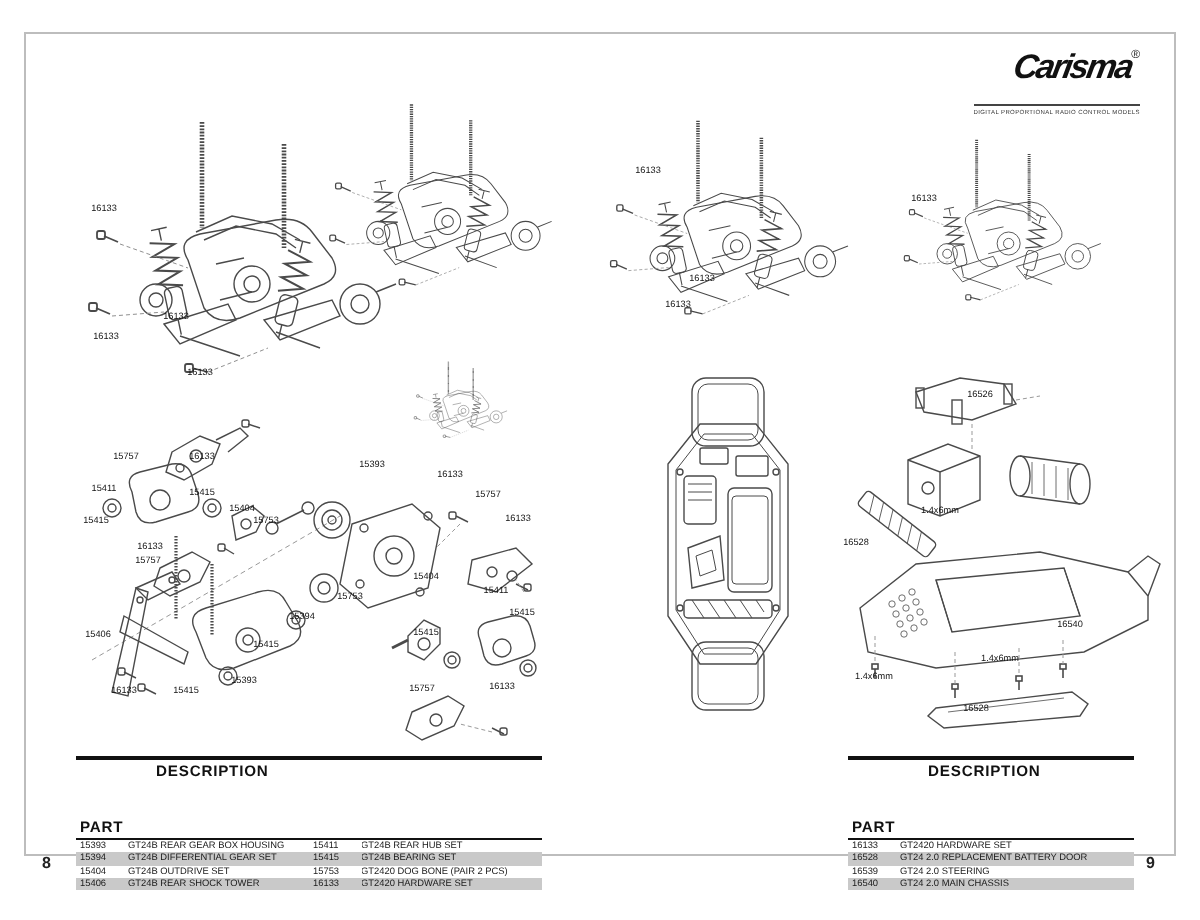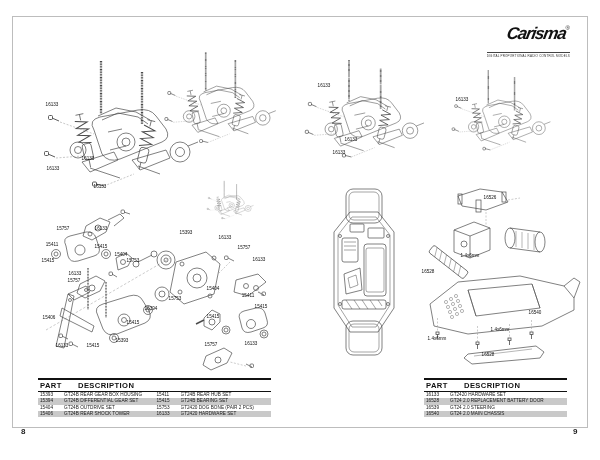--- a/index.html
+++ b/index.html
@@ -26,21 +26,21 @@
   .diagram-label{position:absolute;font-size:4.6px;line-height:5px;color:#111;
        transform:translate(-50%,-50%);white-space:nowrap;}
 
   
   .parts-table{position:absolute;top:378px;}
   #table-left{left:38px;width:233px;}
   #table-right{left:424px;width:143px;}
   .pt-head{display:flex;font-weight:bold;font-size:7.6px;line-height:9px;
        letter-spacing:.4px;border-top:2px solid #111;border-bottom:1px solid #111;
        padding:1px 2px 1px 2px;color:#111;}
-  .pt-head .h-part{width:38px;}
+  .pt-head .h-part{width:38px;margin-top:28px;}
   .pt-body{display:flex;}
   .pt-col{flex:1;}
   .pt-row{display:flex;font-size:4.7px;line-height:6.3px;padding:0 2px;}
   .pt-row.shade{background:#c9c9c9;}
   .pt-part{width:24px;flex:none;}
   .pt-desc{flex:1;white-space:nowrap;overflow:hidden;}
   .st{stroke:#4a4a4a;fill:none;stroke-width:.7;}
 </style>
 </head>
 <body>

